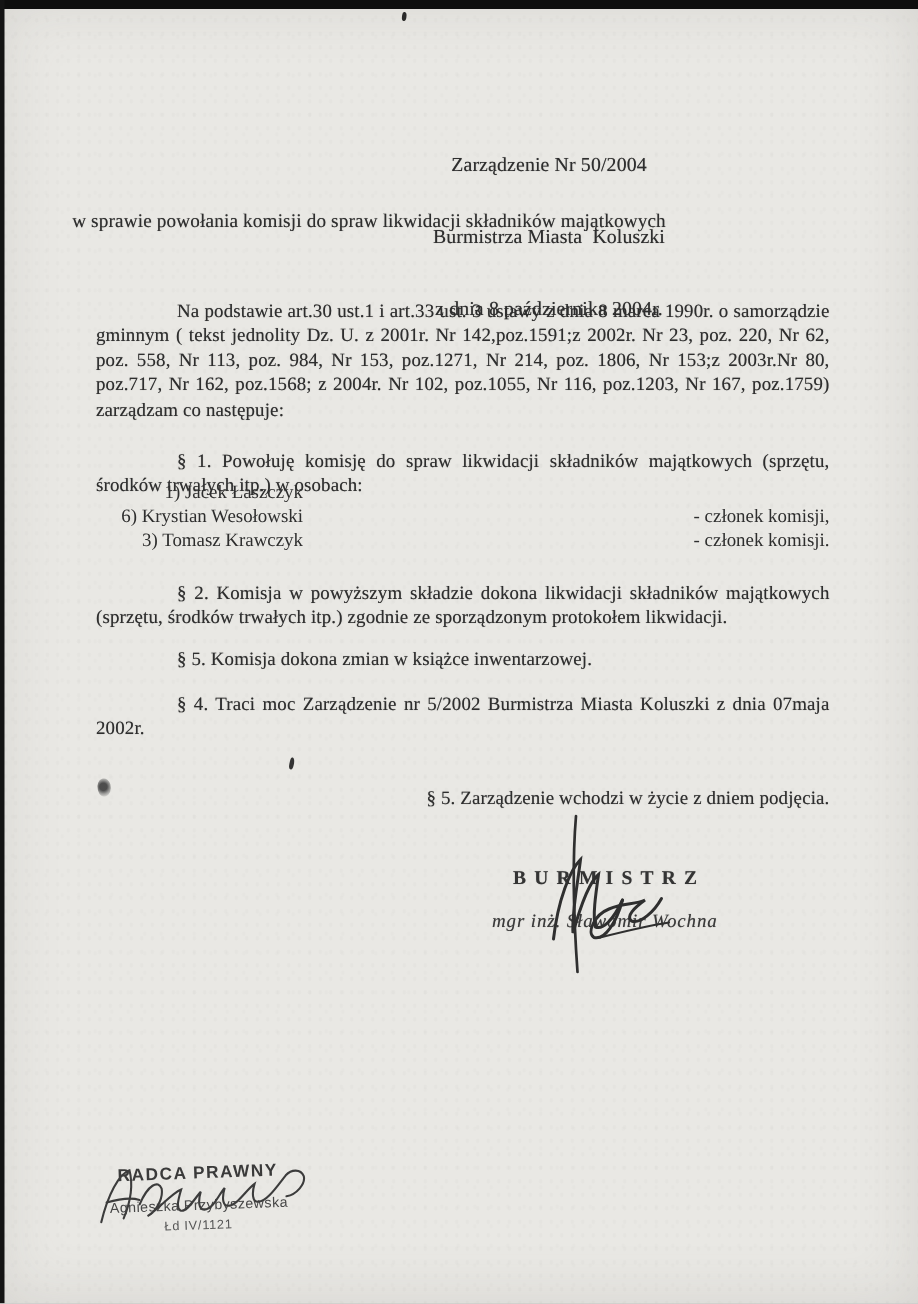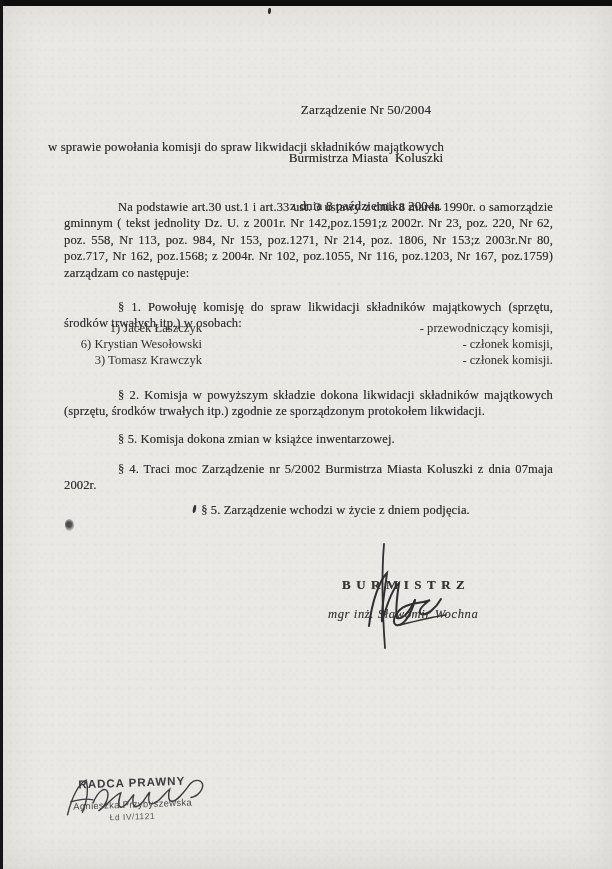--- a/index.html
+++ b/index.html
@@ -32,21 +32,21 @@
   .subject{left:0;top:140px;width:492px;text-align:center;font-size:12.8px;}
   .body-par{left:64px;width:489px;font-size:12.6px;line-height:16.6px;text-align:justify;}
   .indent{text-indent:54px;}
   .preamble{top:186px;}
   .par1{top:286px;}
   .members{position:absolute;left:64px;top:320px;width:489px;font-size:12.6px;line-height:16px;text-align:right;}
   .member-row{display:grid;grid-template-columns:138px auto;}
   .par2{top:374px;}
   .par3{top:418px;text-align:left;}
   .par4{top:448px;}
-  .par5{top:489px;text-align:center;}
+  .par5{top:511px;text-align:right;}
   .sig-title{left:342px;top:577px;font-size:13px;font-weight:bold;letter-spacing:5.5px;color:#343434;}
   .sig-name{left:328px;top:607px;font-size:12.6px;font-style:italic;color:#3a3a3a;letter-spacing:0.6px;}
   .sig-ink{position:absolute;left:340px;top:536px;width:170px;height:118px;}
   .stamp{position:absolute;left:58px;top:770px;width:180px;transform:rotate(-2deg);font-family:"Liberation Sans", sans-serif;}
   .stamp-title{position:absolute;left:20px;top:6px;font-size:11.5px;font-weight:bold;letter-spacing:1px;color:#3a3a3a;}
   .stamp-name{position:absolute;left:14px;top:28px;font-size:9.5px;color:#474747;letter-spacing:0.3px;}
   .stamp-no{position:absolute;left:50px;top:41px;font-size:8.5px;color:#555;letter-spacing:0.5px;}
   .stamp-ink{position:absolute;left:0;top:0;width:180px;height:60px;}
 </style>
 </head>
@@ -68,21 +68,20 @@
 
   <div class="txt subject">w sprawie powołania komisji do spraw likwidacji składników majątkowych</div>
 
   <p class="txt body-par preamble indent">Na podstawie art.30 ust.1 i art.33 ust. 3 ustawy z dnia 8 marca 1990r. o samorządzie gminnym ( tekst jednolity Dz. U. z 2001r. Nr 142,poz.1591;z 2002r. Nr 23, poz. 220, Nr 62, poz. 558, Nr 113, poz. 984, Nr 153, poz.1271, Nr 214, poz. 1806, Nr 153;z 2003r.Nr 80, poz.717, Nr 162, poz.1568; z 2004r. Nr 102, poz.1055, Nr 116, poz.1203, Nr 167, poz.1759) zarządzam co następuje:</p>
 
   <p class="txt body-par par1 indent">§ 1. Powołuję komisję do spraw likwidacji składników majątkowych (sprzętu, środków trwałych itp.) w osobach:</p>
 
   <div class="members">
     <div class="member-row">
       <span>1) Jacek Łaszczyk</span>
-      <span>- przewodniczący komisji,</span>
     </div>
     <div class="member-row">
       <span>6) Krystian Wesołowski</span>
       <span>- członek komisji,</span>
     </div>
     <div class="member-row">
       <span>3) Tomasz Krawczyk</span>
       <span>- członek komisji.</span>
     </div>
   </div>

